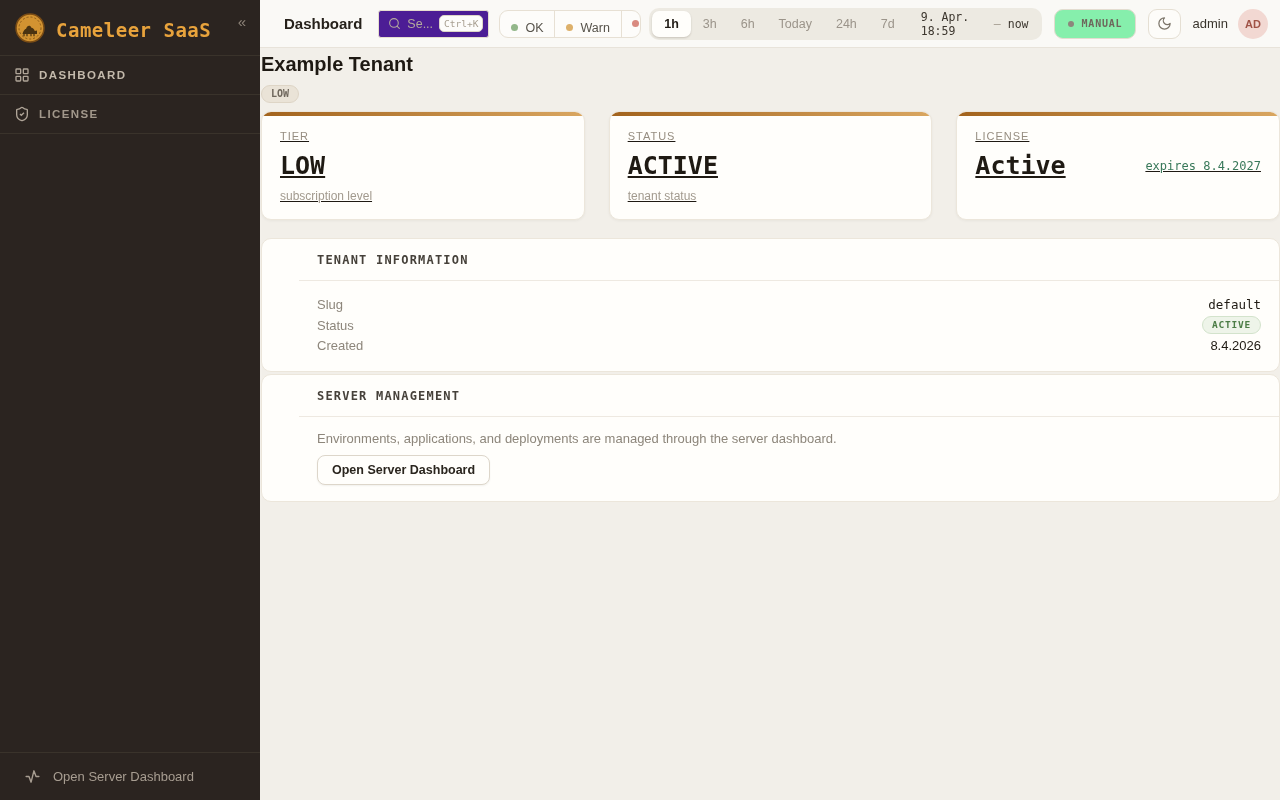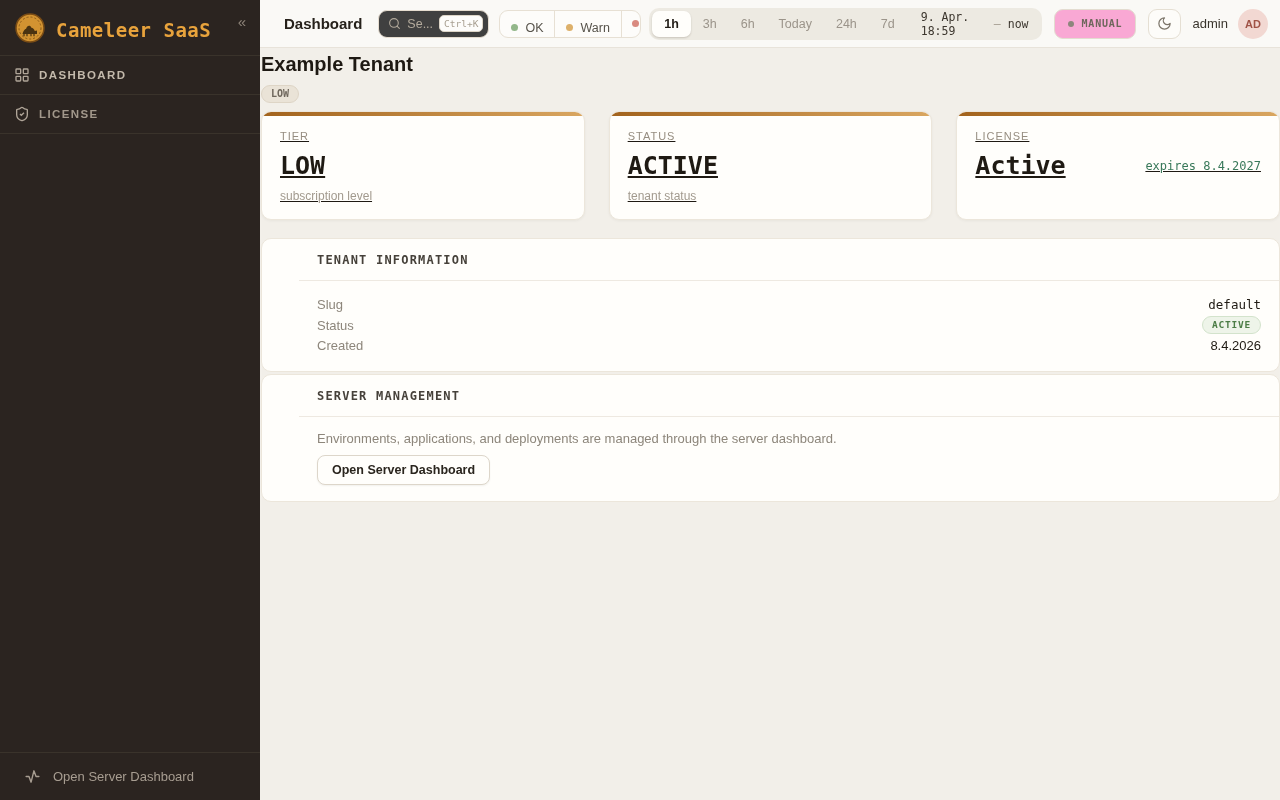--- a/index.html
+++ b/index.html
@@ -48,22 +48,22 @@
   
   .main-col { flex:1; display:flex; flex-direction:column; min-width:0; }
 
   
   .topbar {
     height:48px; background:#faf9f6; border-bottom:1px solid #e8e3da;
     display:flex; align-items:center; padding:0 12px 0 24px; flex-shrink:0;
   }
   .topbar-title { font-size:15px; font-weight:bold; color:#26211b; margin-right:16px; }
   .search-box {
-    width:116px; height:28px; border:1px solid #e6ddd0; border-radius:9px;
-    background:#404040; display:flex; align-items:center; gap:6px;
+    width:116px; height:28px; border:1px solid #e6ddd0; border-radius:3px;
+    background:#4c1d95; display:flex; align-items:center; gap:6px;
     padding:0 5px 0 9px; cursor:text; margin-right:10px;
   }
   .search-box svg { stroke:#b3aa9c; flex-shrink:0; }
   .search-placeholder { font-size:12.5px; color:#b3aa9c; flex:1; }
   .kbd {
     font-family:"DejaVu Sans Mono", monospace; font-size:9.5px; color:#a89f91;
     border:1px solid #ddd5c7; border-radius:5px; padding:2px 4px; background:#fdfcfa;
   }
   .status-seg {
     display:flex; align-items:stretch; height:28px; border:1px solid #e7e0d4;
@@ -93,21 +93,21 @@
     box-shadow:0 1px 2px rgba(40,30,10,.18);
   }
   .time-window {
     display:flex; align-items:center; gap:7px; padding:0 10px 0 14px;
     font-family:"DejaVu Sans Mono", monospace; font-size:11.5px; color:#3c362e;
     cursor:pointer;
   }
   .time-sep { color:#a59d90; }
 
   .manual-btn {
-    height:30px; border:1px solid #e3dcd0; border-radius:9px; background:#f9a8d4;
+    height:30px; border:1px solid #e3dcd0; border-radius:9px; background:#86efac;
     display:flex; align-items:center; gap:8px; padding:0 13px; cursor:pointer;
     font-family:"DejaVu Sans Mono", monospace; font-size:10px; font-weight:bold;
     letter-spacing:0.8px; color:#6e675c; margin-right:12px;
   }
   .manual-dot { width:6px; height:6px; border-radius:50%; background:#8d867c; }
   .icon-btn {
     width:34px; height:30px; border:1px solid #e5dfd3; border-radius:9px;
     background:#fdfcf9; display:flex; align-items:center; justify-content:center;
     cursor:pointer; margin-right:12px;
   }

